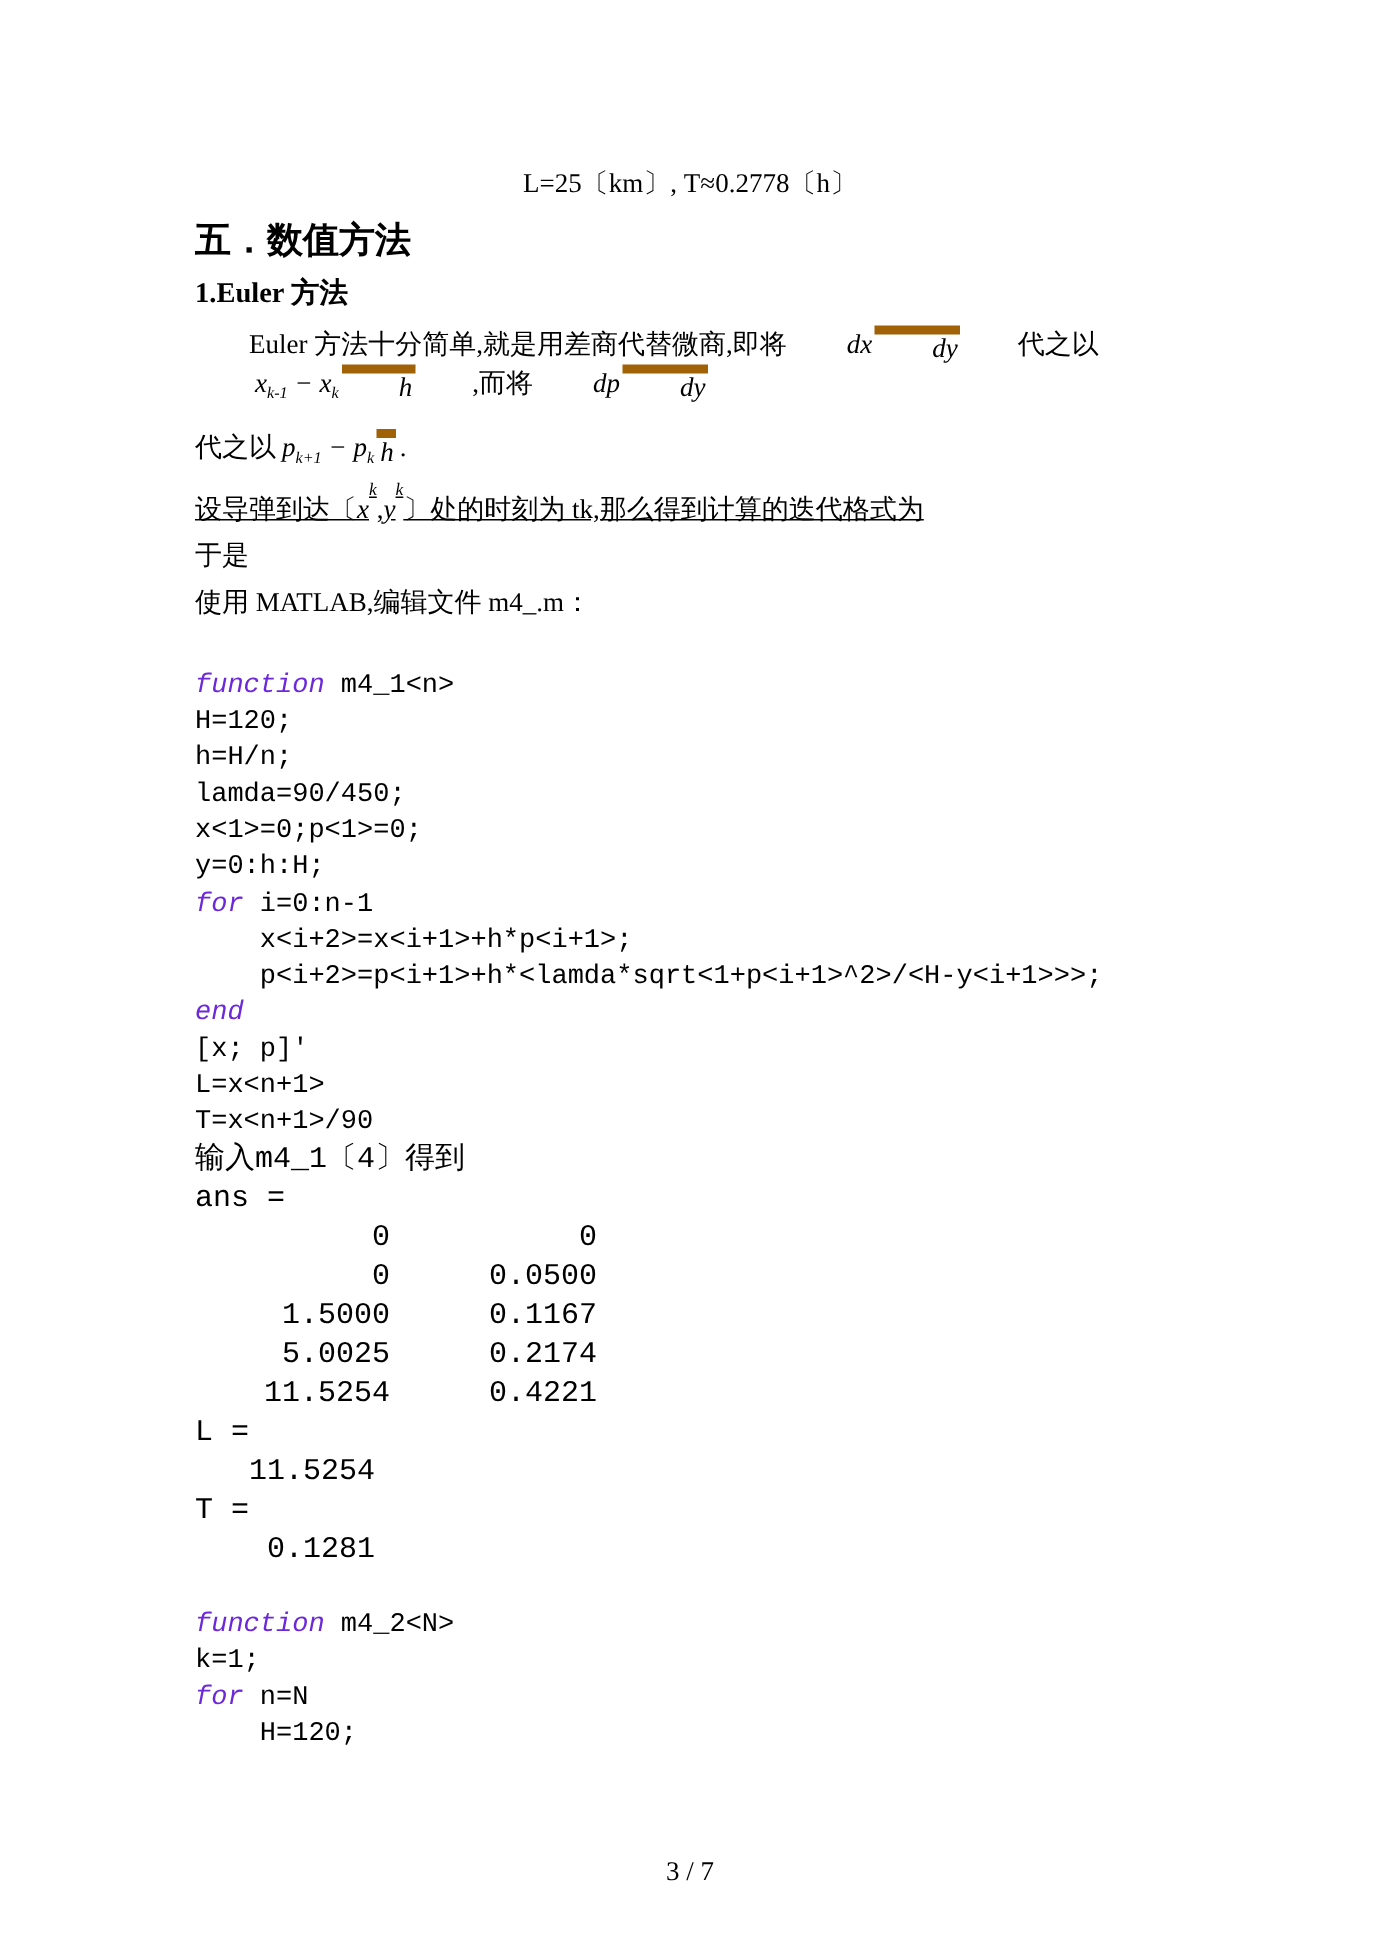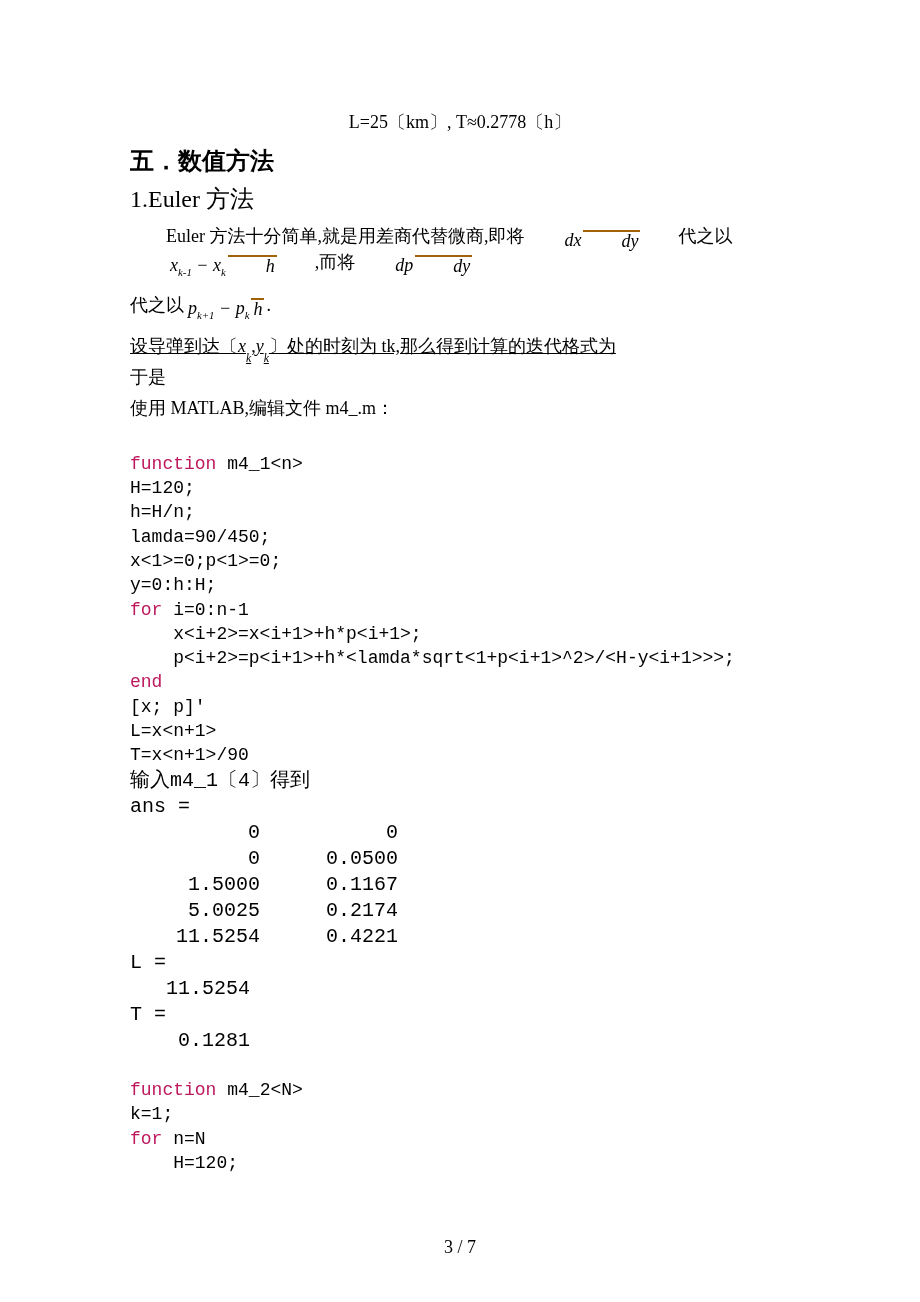--- a/index.html
+++ b/index.html
@@ -24,62 +24,62 @@
     margin-bottom: 10px;
     font-family: "Times New Roman", "SimSun", serif;
   }
   .h1 {
     font-size: 24px;
     font-weight: bold;
     font-family: "SimSun", serif;
     margin: 6px 0 4px 0;
   }
   .h2 {
-    font-size: 24px;
-    font-weight: normal;
+    font-size: 19px;
+    font-weight: bold;
     font-family: "Times New Roman", "SimSun", serif;
     margin: 4px 0 8px 0;
   }
   .para {
     font-size: 18px;
     font-family: "Times New Roman", "SimSun", serif;
     margin: 6px 0;
   }
   .indent {
     text-indent: 2em;
   }
   .flow {
     display: flex;
     flex-wrap: wrap;
-    align-items: flex-end;
+    align-items: flex-start;
     gap: 0;
     font-family: "Times New Roman", "SimSun", serif;
   }
   .frac {
     display: inline-flex;
     flex-direction: row;
     align-items: center;
     vertical-align: middle;
     line-height: 1;
     margin: 0 2px;
     font-style: italic;
     font-family: "Times New Roman", serif;
   }
   .frac .num { padding: 0 2px; }
-  .frac .den { border-top: 2px solid #a16207; padding: 0 2px; }
+  .frac .den { border-top: 6px solid #a16207; padding: 0 2px; }
   .frac .sub { font-size: 0.6em; font-style: italic; vertical-align: sub; }
   .mi { font-style: italic; font-family: "Times New Roman", serif; }
   .sub { font-size: 0.65em; vertical-align: sub; font-style: italic; line-height:0; }
   .code {
     font-family: "Courier New", monospace;
     font-size: 18px;
     white-space: pre;
     line-height: 1.35;
   }
-  .kw { color: #be185d; }
+  .kw { color: #6d28d9; font-style: italic; }
   .pagenum {
     position: absolute;
     bottom: 42px;
     left: 0;
     right: 0;
     text-align: center;
     font-size: 18px;
     font-family: "Times New Roman", "SimSun", serif;
   }
   .output {

